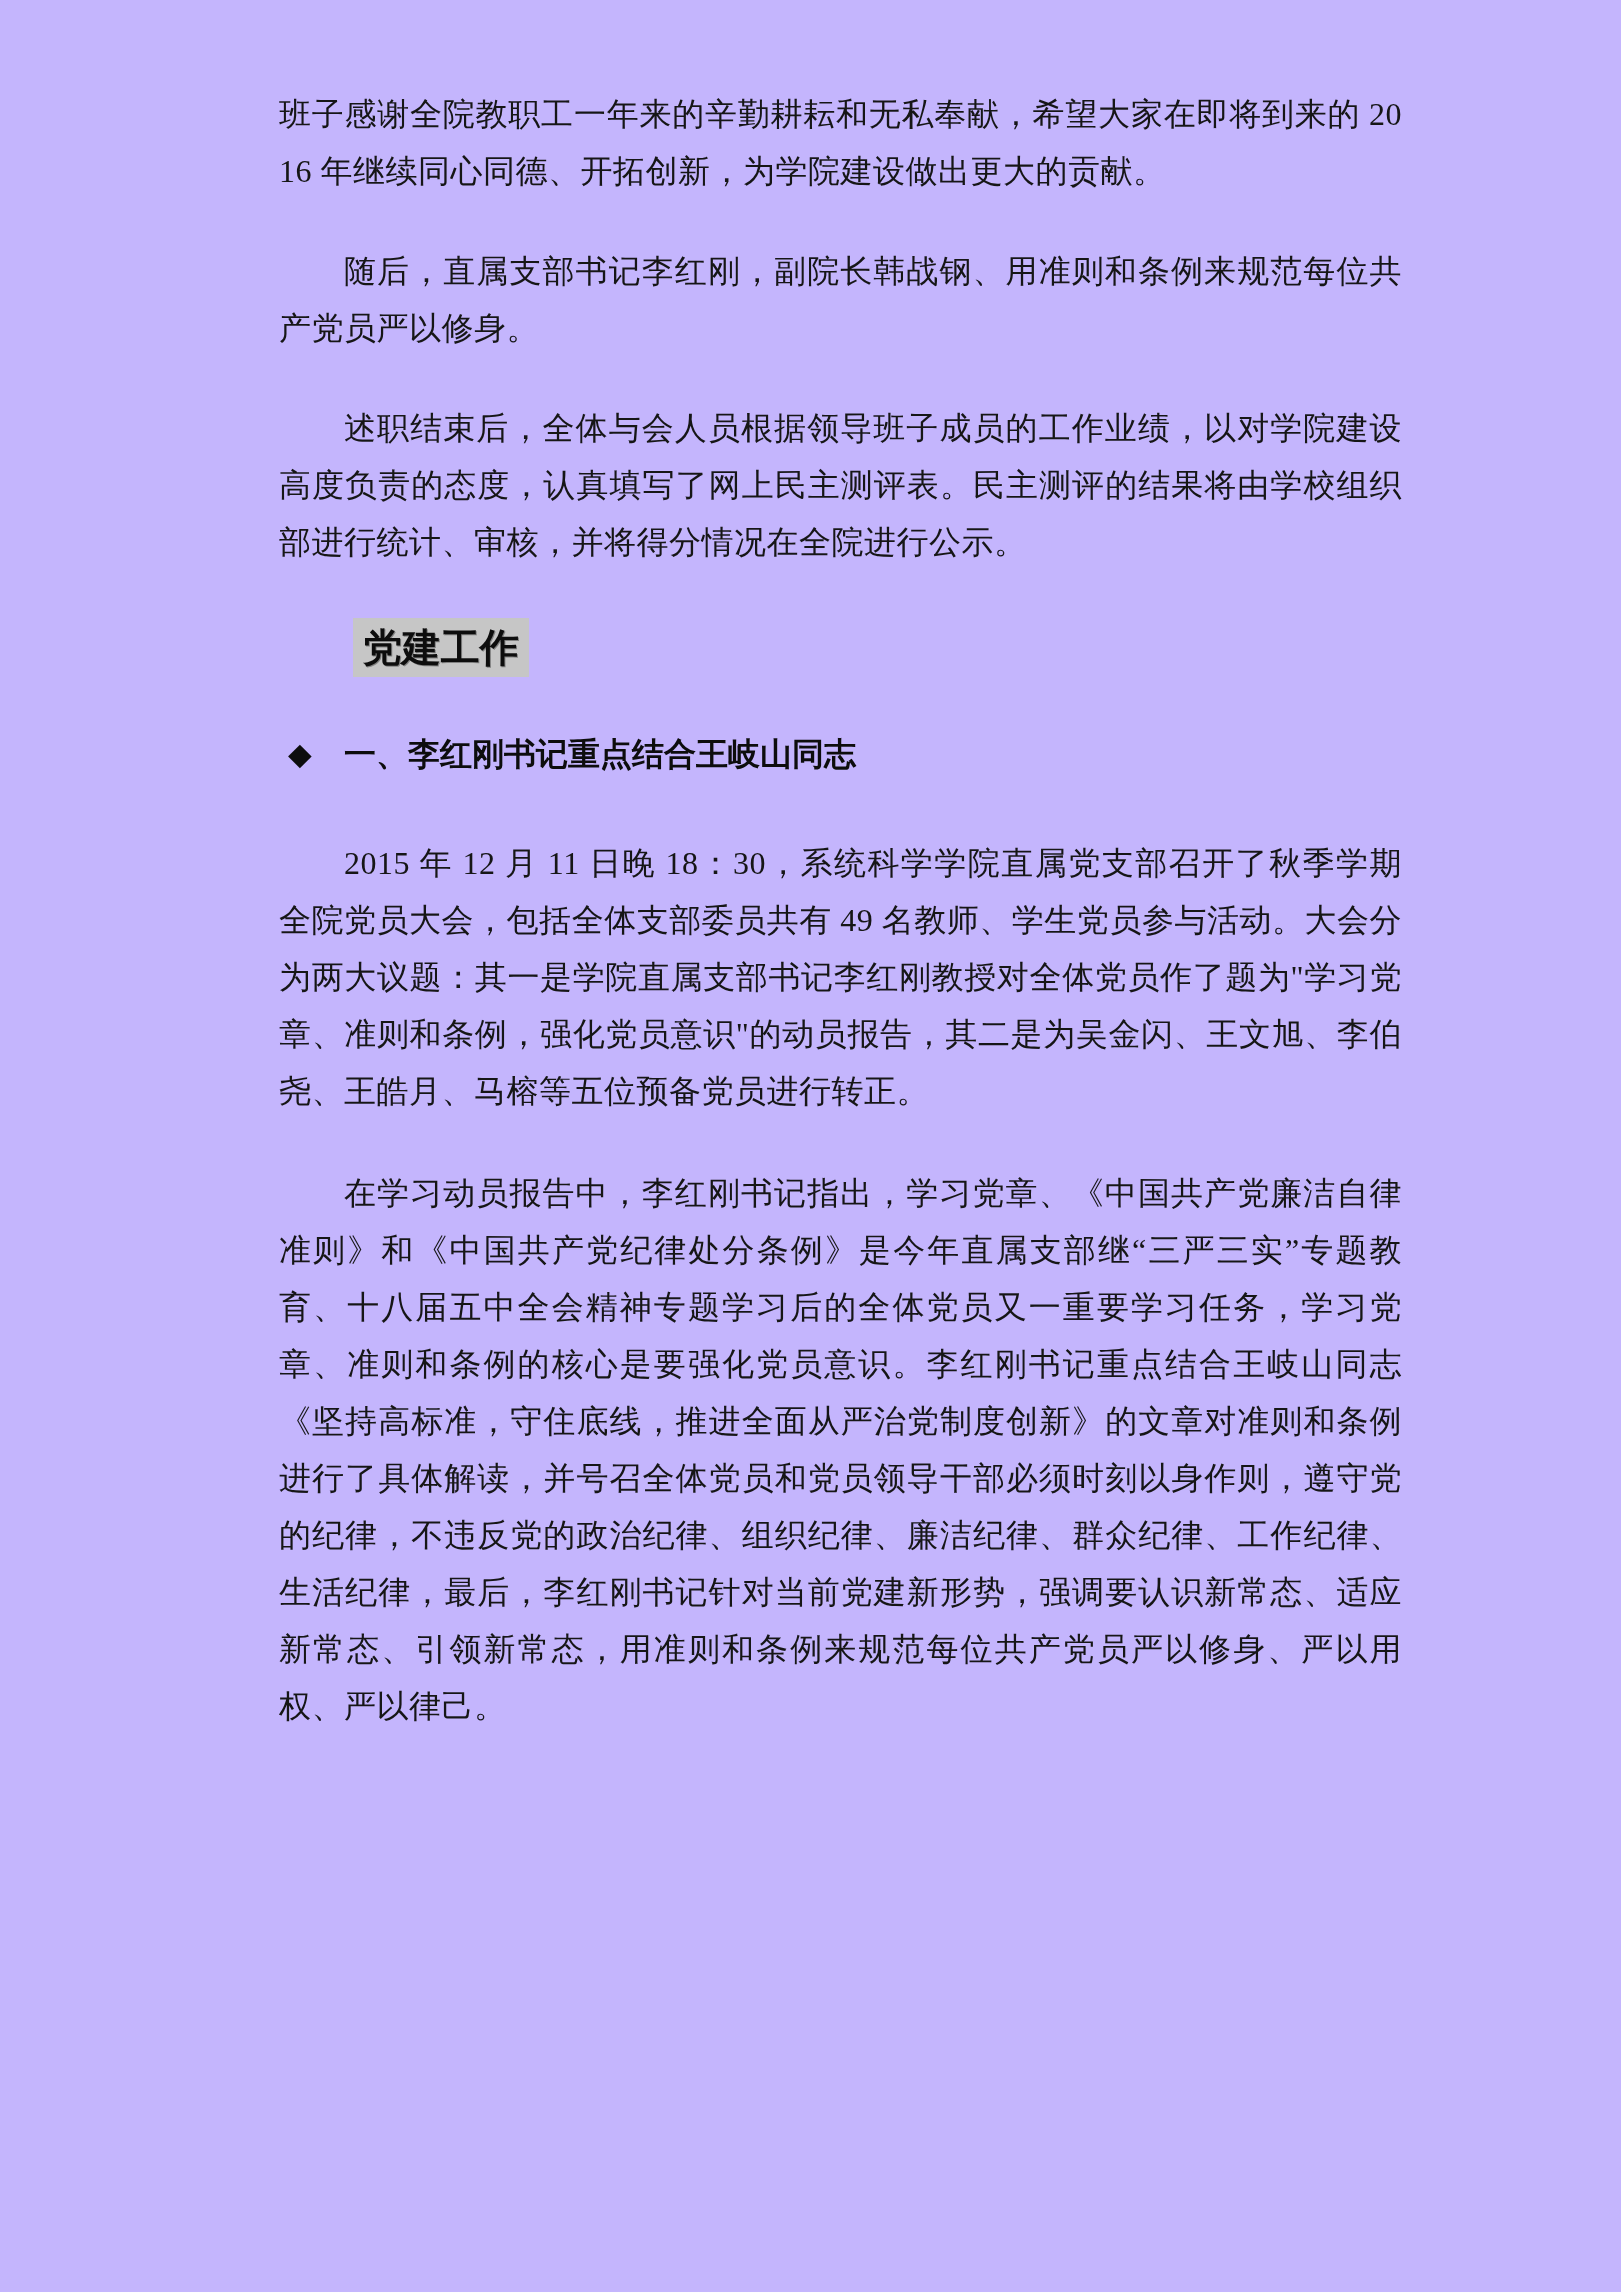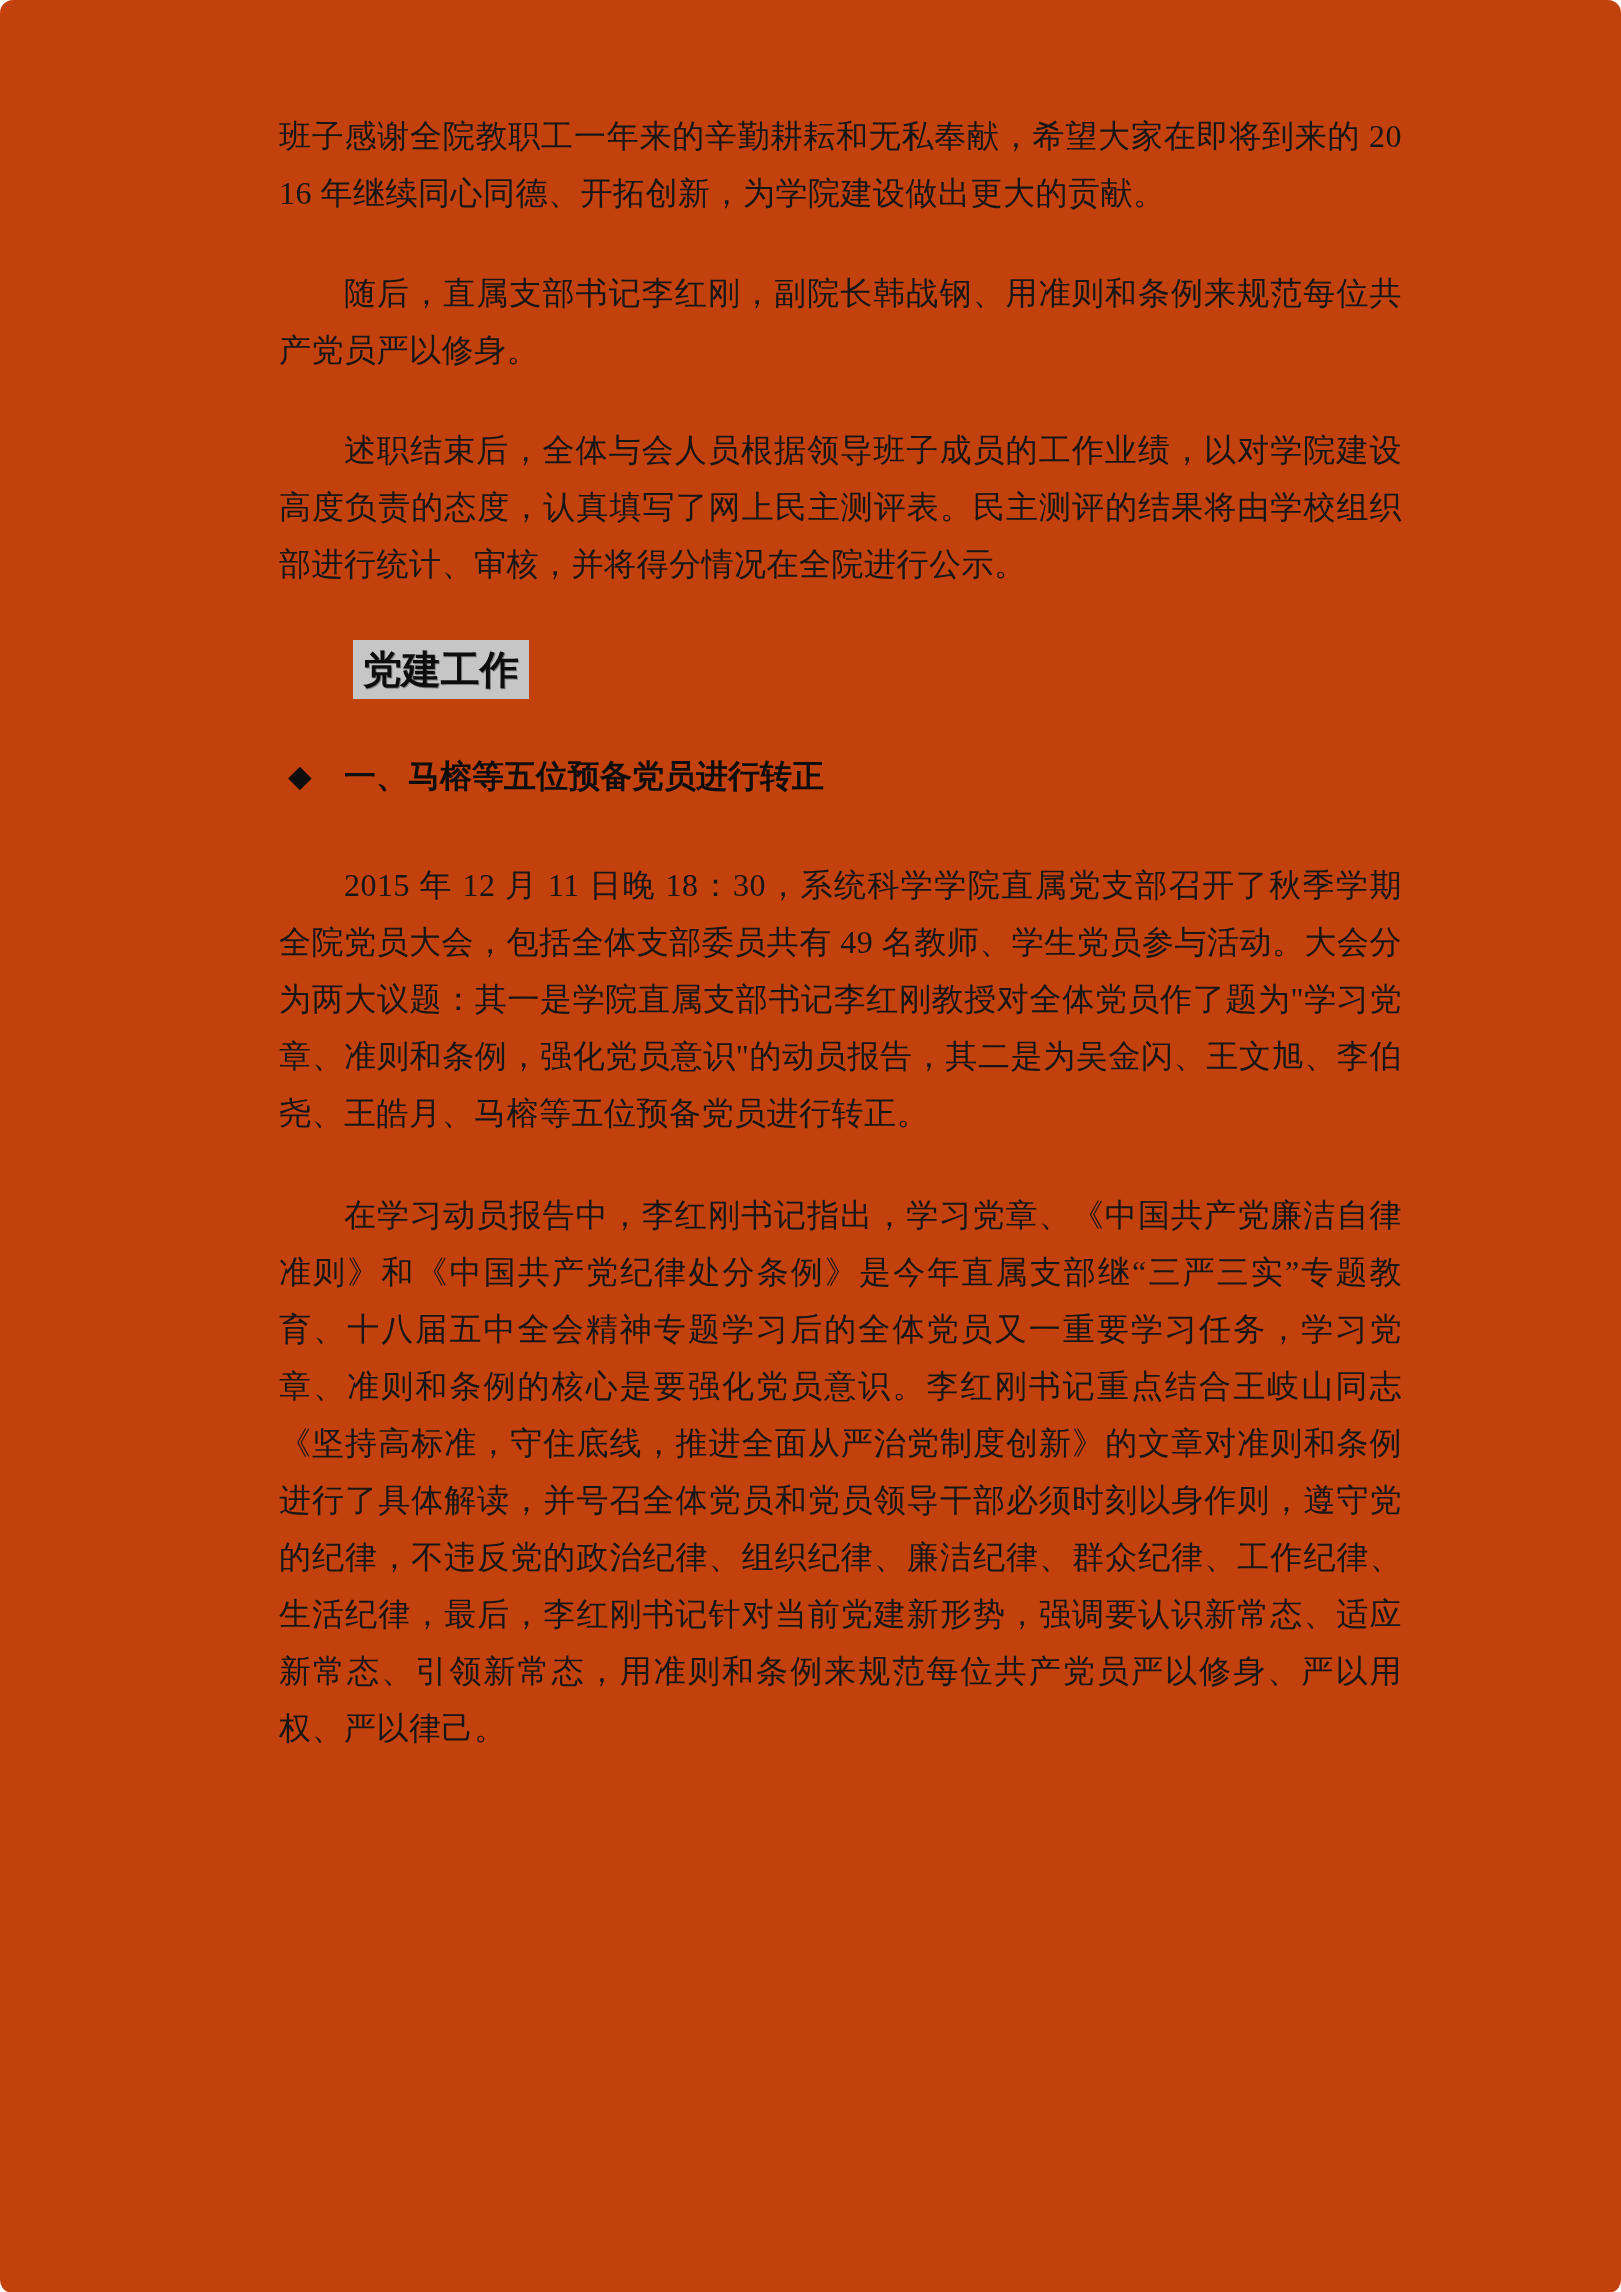--- a/index.html
+++ b/index.html
@@ -4,27 +4,26 @@
 <style>
   html, body {
     margin: 0;
     padding: 0;
     background: #ffffff;
   }
   .page {
     position: relative;
     width: 1621px;
     height: 2293px;
-    background: #c2410c;
+    background: #c4b5fd;
     font-family: "Liberation Serif", serif;
     color: #161616;
     box-sizing: border-box;
-    padding-top: 108px;
+    padding-top: 86px;
     overflow: hidden;
-    border-radius: 13px;
   }
   .textblock {
     width: 1123px;
     margin-left: 279px;
   }
   p.body-par {
     margin: 0;
     font-size: 32px;
     line-height: 57px;
     text-align: justify;
@@ -93,21 +92,21 @@
     <p class="body-par indent par-2">随后，直属支部书记李红刚，副院长韩战钢、用准则和条例来规范每位共产党员严以修身。</p>
 
     <p class="body-par indent par-3">述职结束后，全体与会人员根据领导班子成员的工作业绩，以对学院建设高度负责的态度，认真填写了网上民主测评表。民主测评的结果将由学校组织部进行统计、审核，并将得分情况在全院进行公示。</p>
 
     <div class="section-heading-wrap">
       <span class="section-heading">党建工作</span>
     </div>
 
     <div class="item-heading">
       <span class="bullet">◆</span>
-      <span>一、马榕等五位预备党员进行转正</span>
+      <span>一、李红刚书记重点结合王岐山同志</span>
     </div>
 
     <p class="body-par indent par-4">2015 年 12 月 11 日晚 18：30，系统科学学院直属党支部召开了秋季学期全院党员大会，包括全体支部委员共有 49 名教师、学生党员参与活动。大会分为两大议题：其一是学院直属支部书记李红刚教授对全体党员作了题为"学习党章、准则和条例，强化党员意识"的动员报告，其二是为吴金闪、王文旭、李伯尧、王皓月、马榕等五位预备党员进行转正。</p>
 
     <p class="body-par indent par-5">在学习动员报告中，李红刚书记指出，学习党章、《中国共产党廉洁自律准则》和《中国共产党纪律处分条例》是今年直属支部继“三严三实”专题教育、十八届五中全会精神专题学习后的全体党员又一重要学习任务，学习党章、准则和条例的核心是要强化党员意识。李红刚书记重点结合王岐山同志《坚持高标准，守住底线，推进全面从严治党制度创新》的文章对准则和条例进行了具体解读，并号召全体党员和党员领导干部必须时刻以身作则，遵守党的纪律，不违反党的政治纪律、组织纪律、廉洁纪律、群众纪律、工作纪律、生活纪律，最后，李红刚书记针对当前党建新形势，强调要认识新常态、适应新常态、引领新常态，用准则和条例来规范每位共产党员严以修身、严以用权、严以律己。</p>
 
   </div>
 
 </div>
 

